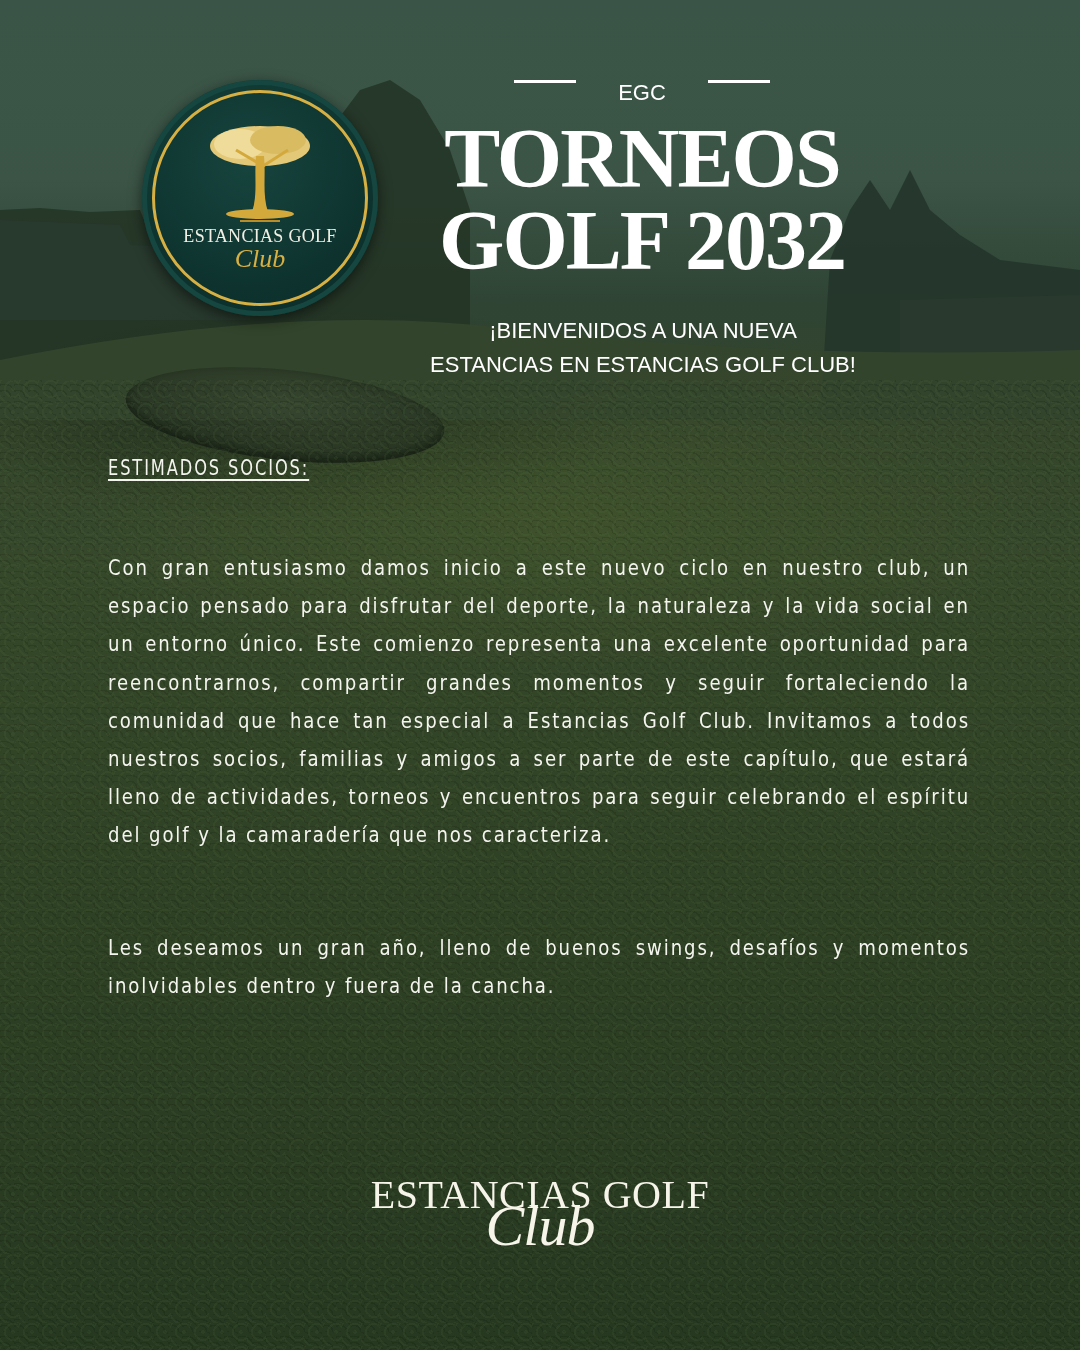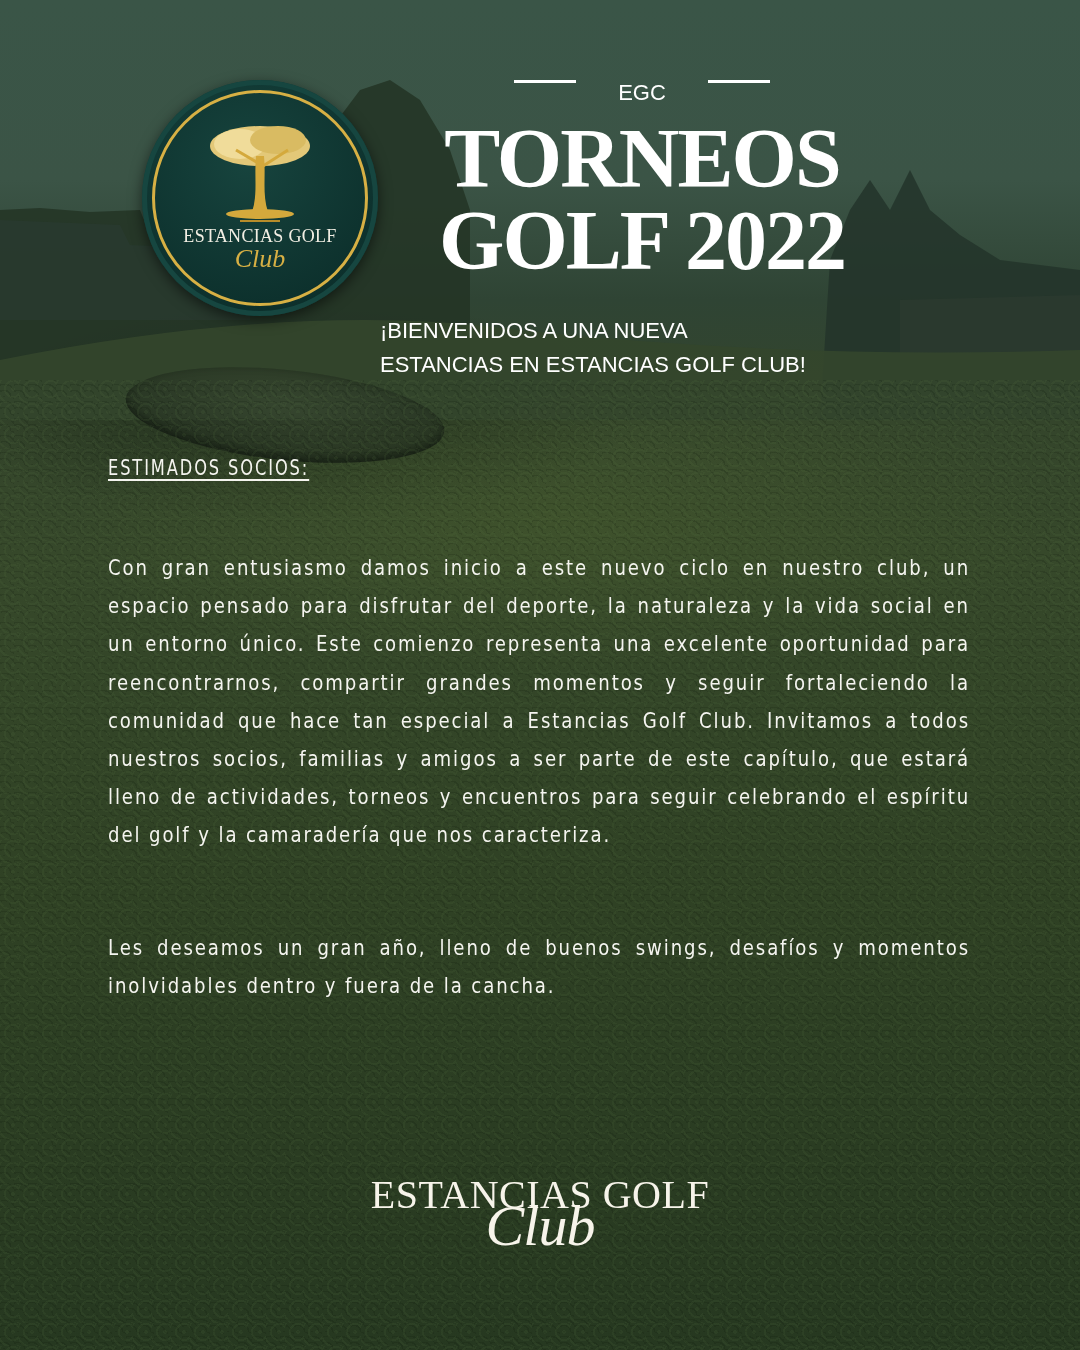--- a/index.html
+++ b/index.html
@@ -72,21 +72,21 @@
     .kicker .label { font-size: 22px; color: #fff; }
     .title {
       position: absolute; left: 420px; top: 118px; width: 444px;
       text-align: center;
       font-family: "Liberation Serif", serif;
       font-size: 84px; line-height: 82px; font-weight: bold;
       letter-spacing: -2px; color: #fff;
     }
     .welcome {
       position: absolute; left: 380px; top: 314px; width: 526px;
-      font-size: 22px; line-height: 34px; color: #fff;
+      text-align: center; font-size: 22px; line-height: 34px; color: #fff;
     }
 
     
     .greeting {
       position: absolute; left: 108px; top: 456px;
       font-family: "DejaVu Sans Condensed", "DejaVu Sans", sans-serif;
       font-size: 21px; letter-spacing: 2.2px;
       text-decoration: underline; text-underline-offset: 4px;
       color: #f5f5f0;
       transform: scaleX(0.86); transform-origin: left center;
@@ -149,21 +149,21 @@
   </div>
 
   <div class="kicker">
     <span class="line"></span>
     <span class="label">EGC</span>
     <span class="line"></span>
   </div>
 
   <div class="title">
     <div>TORNEOS</div>
-    <div>GOLF 2022</div>
+    <div>GOLF 2032</div>
   </div>
 
   <div class="welcome">
     <div>¡BIENVENIDOS A UNA NUEVA</div>
     <div>ESTANCIAS EN ESTANCIAS GOLF CLUB!</div>
   </div>
 
   <div class="greeting">ESTIMADOS SOCIOS:</div>
   <p class="para para1">Con gran entusiasmo damos inicio a este nuevo ciclo en nuestro club, un espacio pensado para disfrutar del deporte, la naturaleza y la vida social en un entorno único. Este comienzo representa una excelente oportunidad para reencontrarnos, compartir grandes momentos y seguir fortaleciendo la comunidad que hace tan especial a Estancias Golf Club. Invitamos a todos nuestros socios, familias y amigos a ser parte de este capítulo, que estará lleno de actividades, torneos y encuentros para seguir celebrando el espíritu del golf y la camaradería que nos caracteriza.</p>
   <p class="para para2">Les deseamos un gran año, lleno de buenos swings, desafíos y momentos inolvidables dentro y fuera de la cancha.</p>

